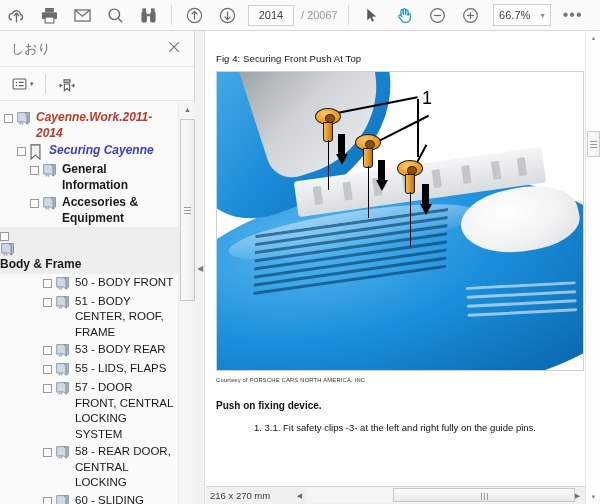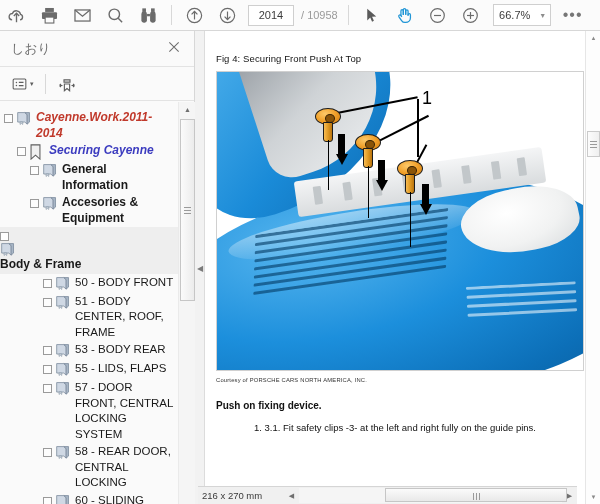--- a/index.html
+++ b/index.html
@@ -292,21 +292,21 @@
     color: #8a8a8a; font-size: 6px;
   }
   .vs-thumb {
     position: absolute; left: 1px; top: 100px;
     width: 13px; height: 26px;
     background: linear-gradient(to right,#fcfcfc,#efefef);
     border: 1px solid #cacaca;
     display: flex; align-items: center; justify-content: center;
   }
   .statusbar {
-    position: absolute; bottom: 0; left: 198px;
+    position: absolute; bottom: 0; left: 206px;
     width: 379px; height: 18px;
     background: #f0f0f0; border-top: 1px solid #d5d5d5;
     display: flex; align-items: center;
   }
   .pagesize { font-size: 9.5px; color: #3a3a3a; padding-left: 4px; width: 86px; }
   .hs-arrow {
     width: 15px; height: 16px; display: flex; align-items: center; justify-content: center;
     color: #6f6f6f; font-size: 7px;
   }
   .hs-track { flex: 1; height: 15px; background: #f5f5f5; position: relative; }
@@ -380,21 +380,21 @@
       <svg width="19" height="19" viewBox="0 0 24 24" fill="none" stroke="#6b6b6b" stroke-width="1.5">
         <circle cx="12" cy="12" r="9"></circle>
           <path d="M12 7v10"></path>
           <path d="m8.3 13.4 3.7 3.7 3.7-3.7"></path>
       </svg>
     </div>
 
     <div class="pagebox">2014</div>
     <div class="pagetot">
       <span>/</span>
-      <span>10958</span>
+      <span>20067</span>
     </div>
 
     <div class="tb-sep" style="margin-left:10px"></div>
 
     <div class="tb-btn">
       <svg width="17" height="17" viewBox="0 0 24 24" fill="#5a5a5a">
         <path d="M6 2.5 6 19l4.2-4.3 2.6 6 2.6-1.2-2.6-5.8 5.9-.4z"></path>
       </svg>
     </div>
 

